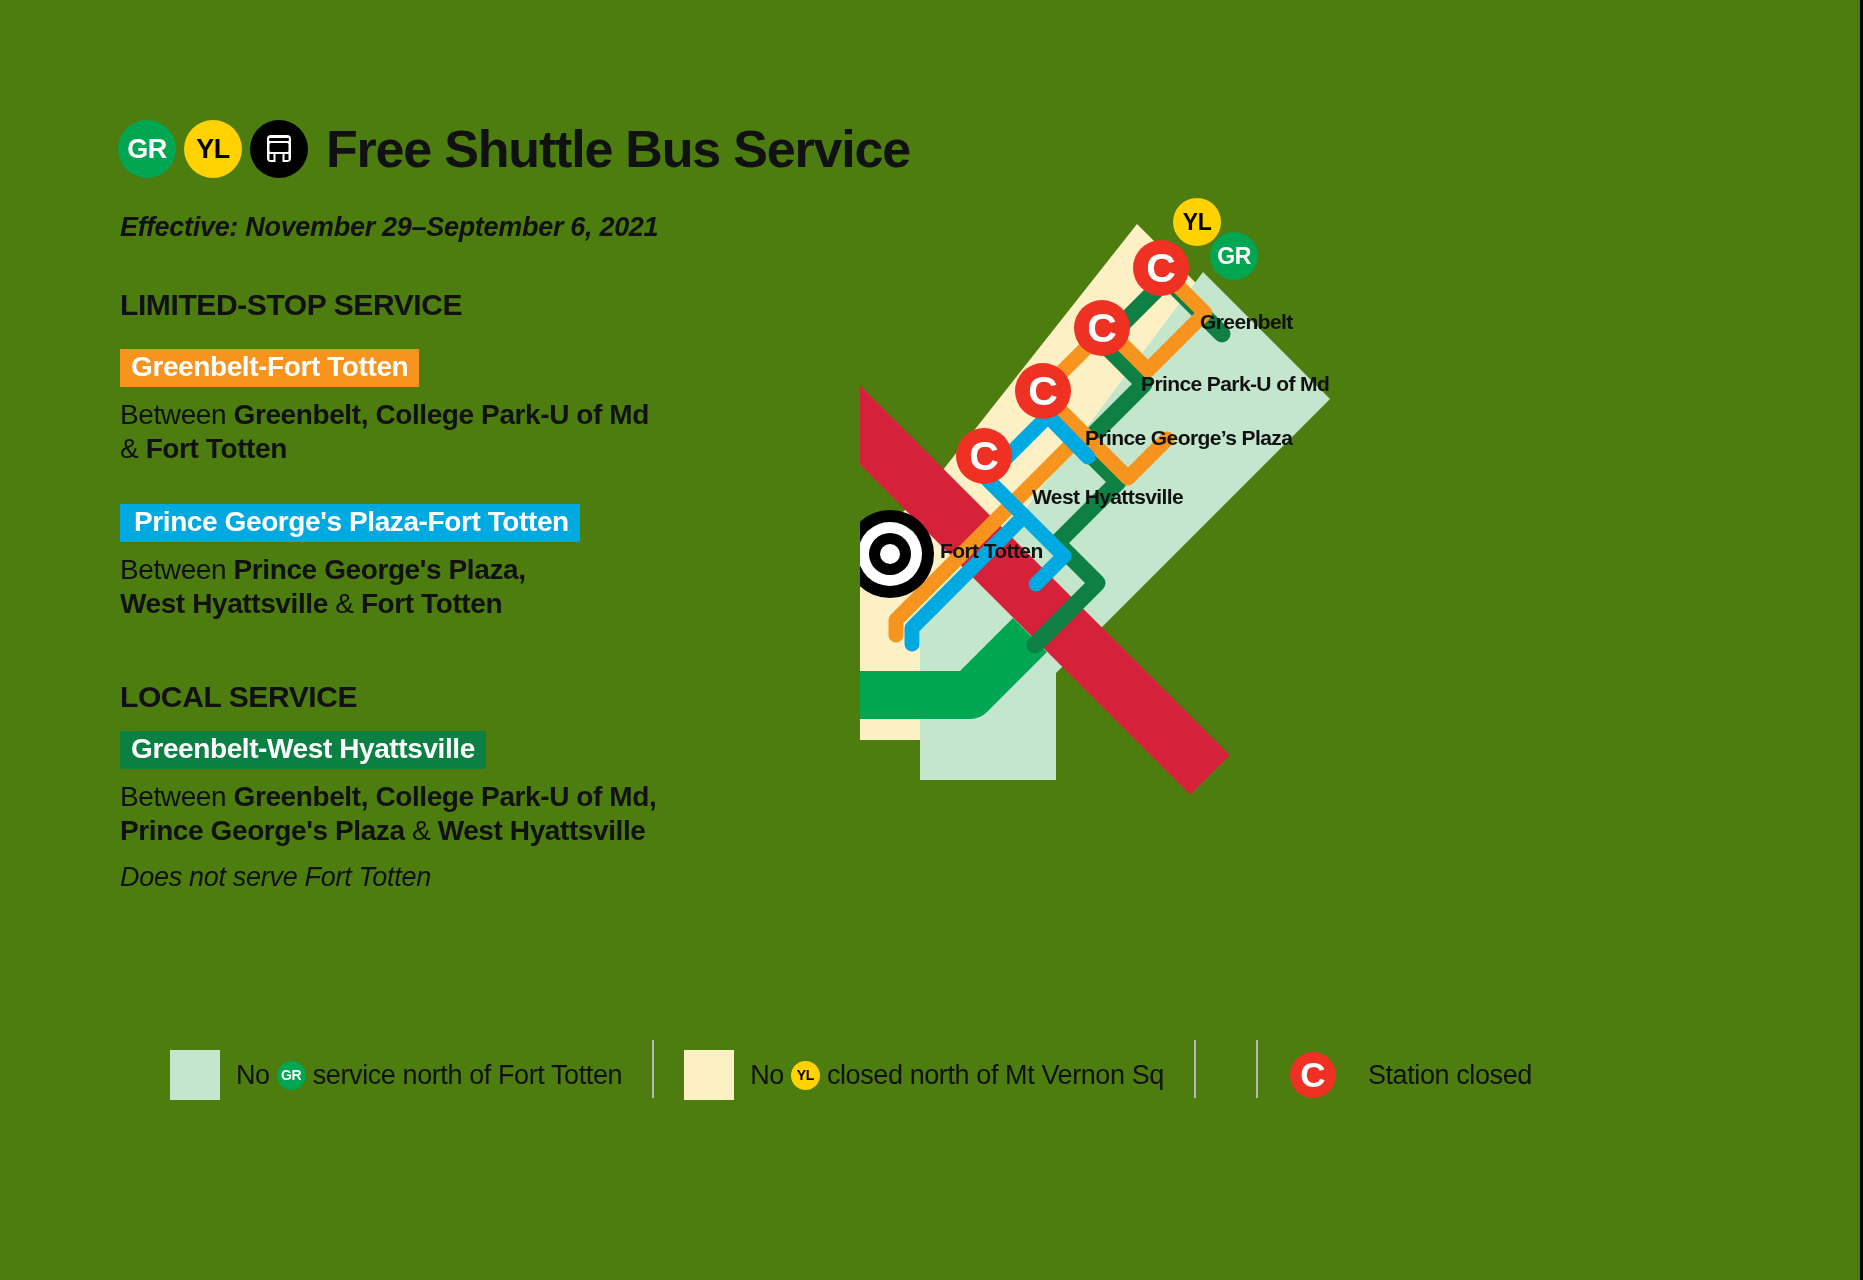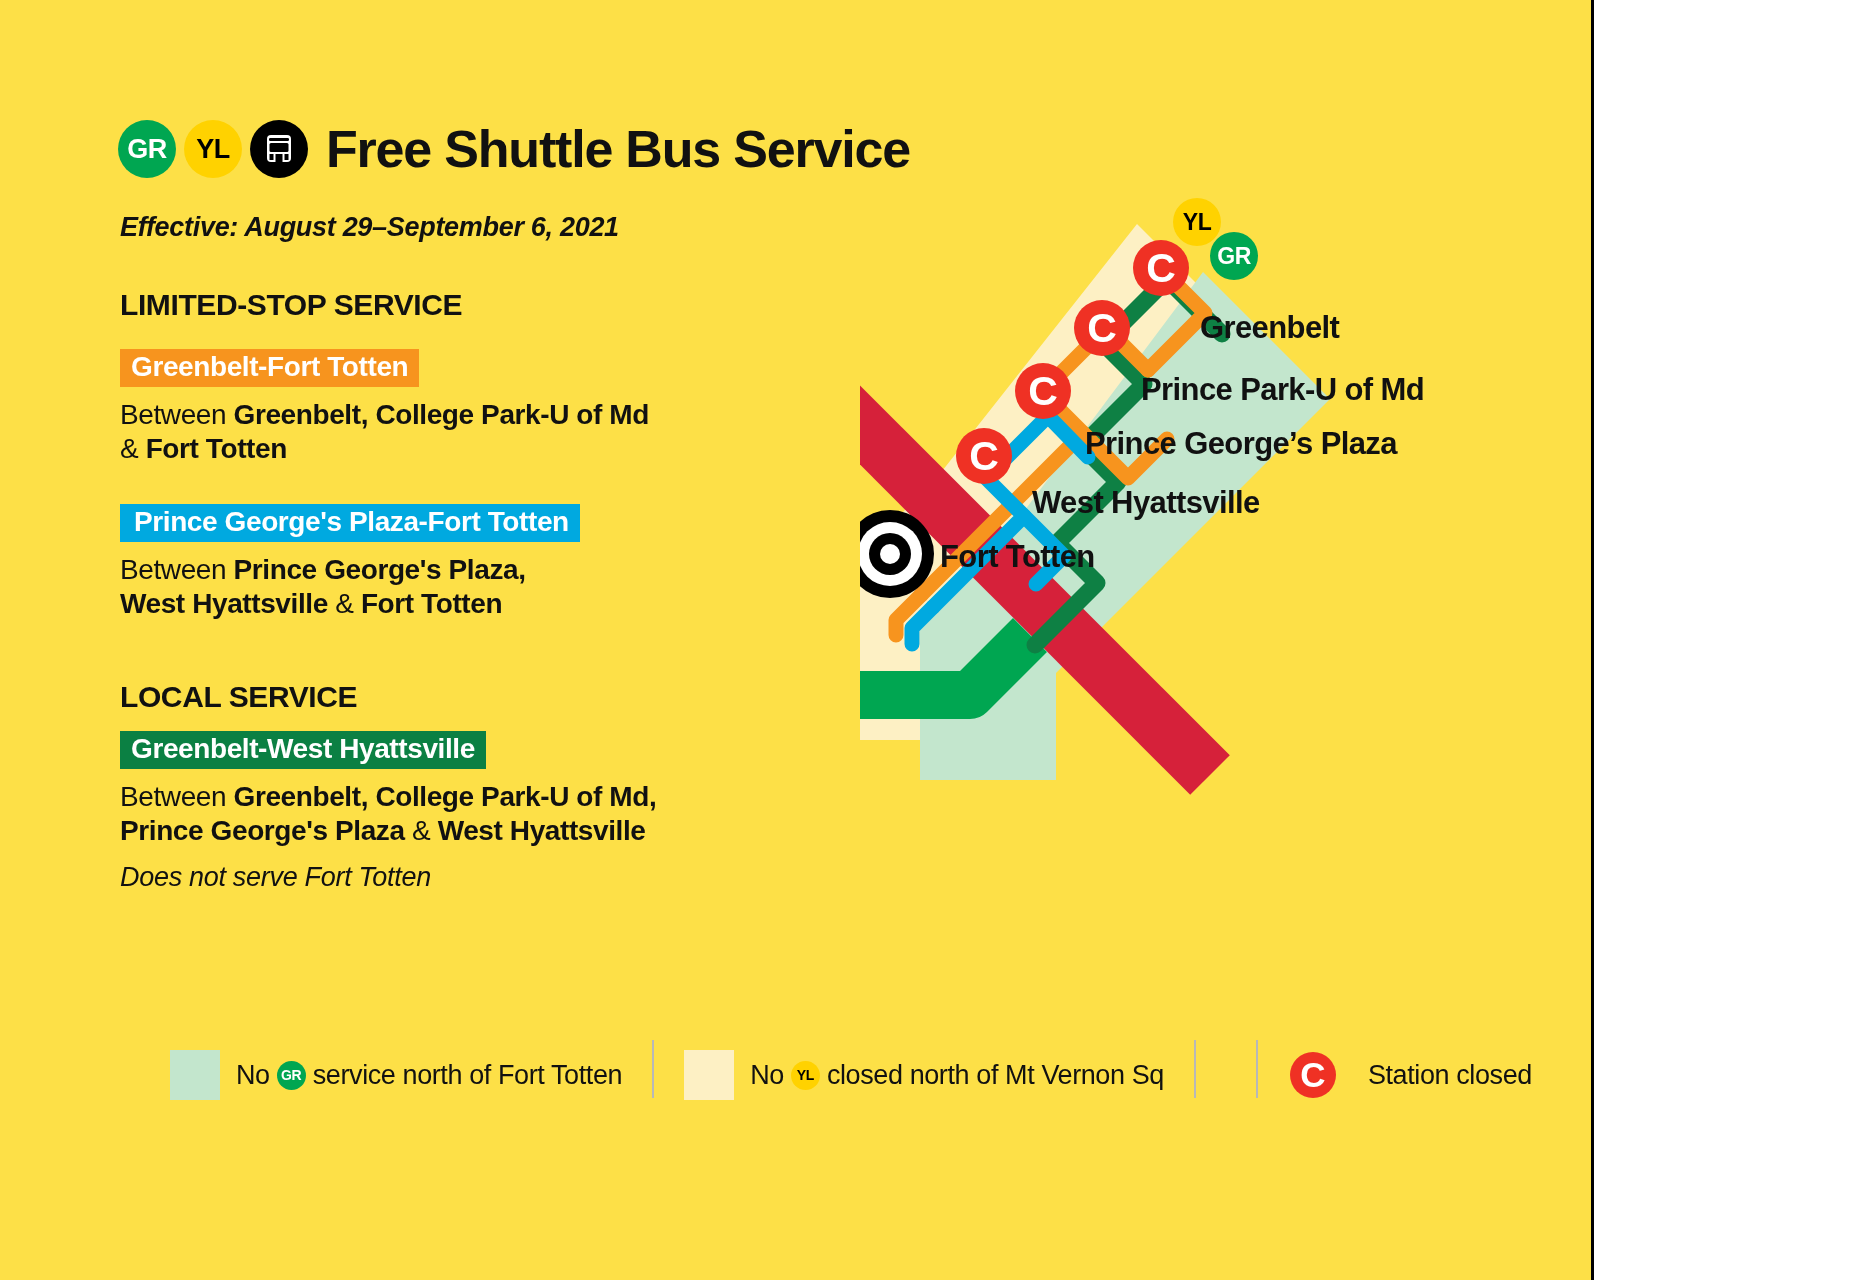--- a/index.html
+++ b/index.html
@@ -10,22 +10,22 @@
   body {
     width: 1863px; height: 1280px;
     font-family: "Liberation Sans", sans-serif;
     color: #111111;
     overflow: hidden;
     position: relative;
   }
   #page {
     position: absolute;
     left: 0; top: 0;
-    width: 1594px; height: 1280px;
-    background: #fde047;
+    width: 1863px; height: 1280px;
+    background: #4d7c0f;
   }
   
   .page-edge {
     position: absolute;
     top: 0; right: 0;
     width: 3px; height: 1280px;
     background: #000000;
   }
 
   
@@ -113,21 +113,21 @@
 
   
   .map {
     position: absolute;
     left: 860px; top: 180px;
     width: 1000px; height: 620px;
   }
   .map svg { display: block; }
   .map-label {
     position: absolute;
-    font-size: 31px;
+    font-size: 21px;
     font-weight: bold;
     letter-spacing: -0.6px;
     white-space: nowrap;
     color: #111111;
   }
   .map-badge {
     position: absolute;
     width: 48px; height: 48px;
     border-radius: 50%;
     display: flex; align-items: center; justify-content: center;
@@ -202,21 +202,21 @@
         <rect x="10" y="9" width="20" height="3" rx="1.2" fill="#000000"></rect>
         <rect x="10.5" y="14" width="19" height="9" rx="1.5" fill="#000000"></rect>
         <rect x="10.5" y="25" width="4" height="6" fill="#000000"></rect>
         <rect x="25.5" y="25" width="4" height="6" fill="#000000"></rect>
         <rect x="16.5" y="25" width="7" height="8" fill="#000000"></rect>
       </svg>
     </div>
     <div class="header-title">Free Shuttle Bus Service</div>
   </div>
 
-  <div class="effective">Effective: August 29–September 6, 2021</div>
+  <div class="effective">Effective: November 29–September 6, 2021</div>
 
   <div class="section-head" style="left:120px; top:288px;">LIMITED-STOP SERVICE</div>
 
   <div class="route-tag tag-orange" style="left:120px; top:349px;">Greenbelt-Fort Totten</div>
 
   <div class="route-desc" style="left:120px; top:398px;">
     <span>Between </span><b>Greenbelt, College Park-U of Md</b><br>
     <span>&amp; </span><b>Fort Totten</b>
   </div>
 

